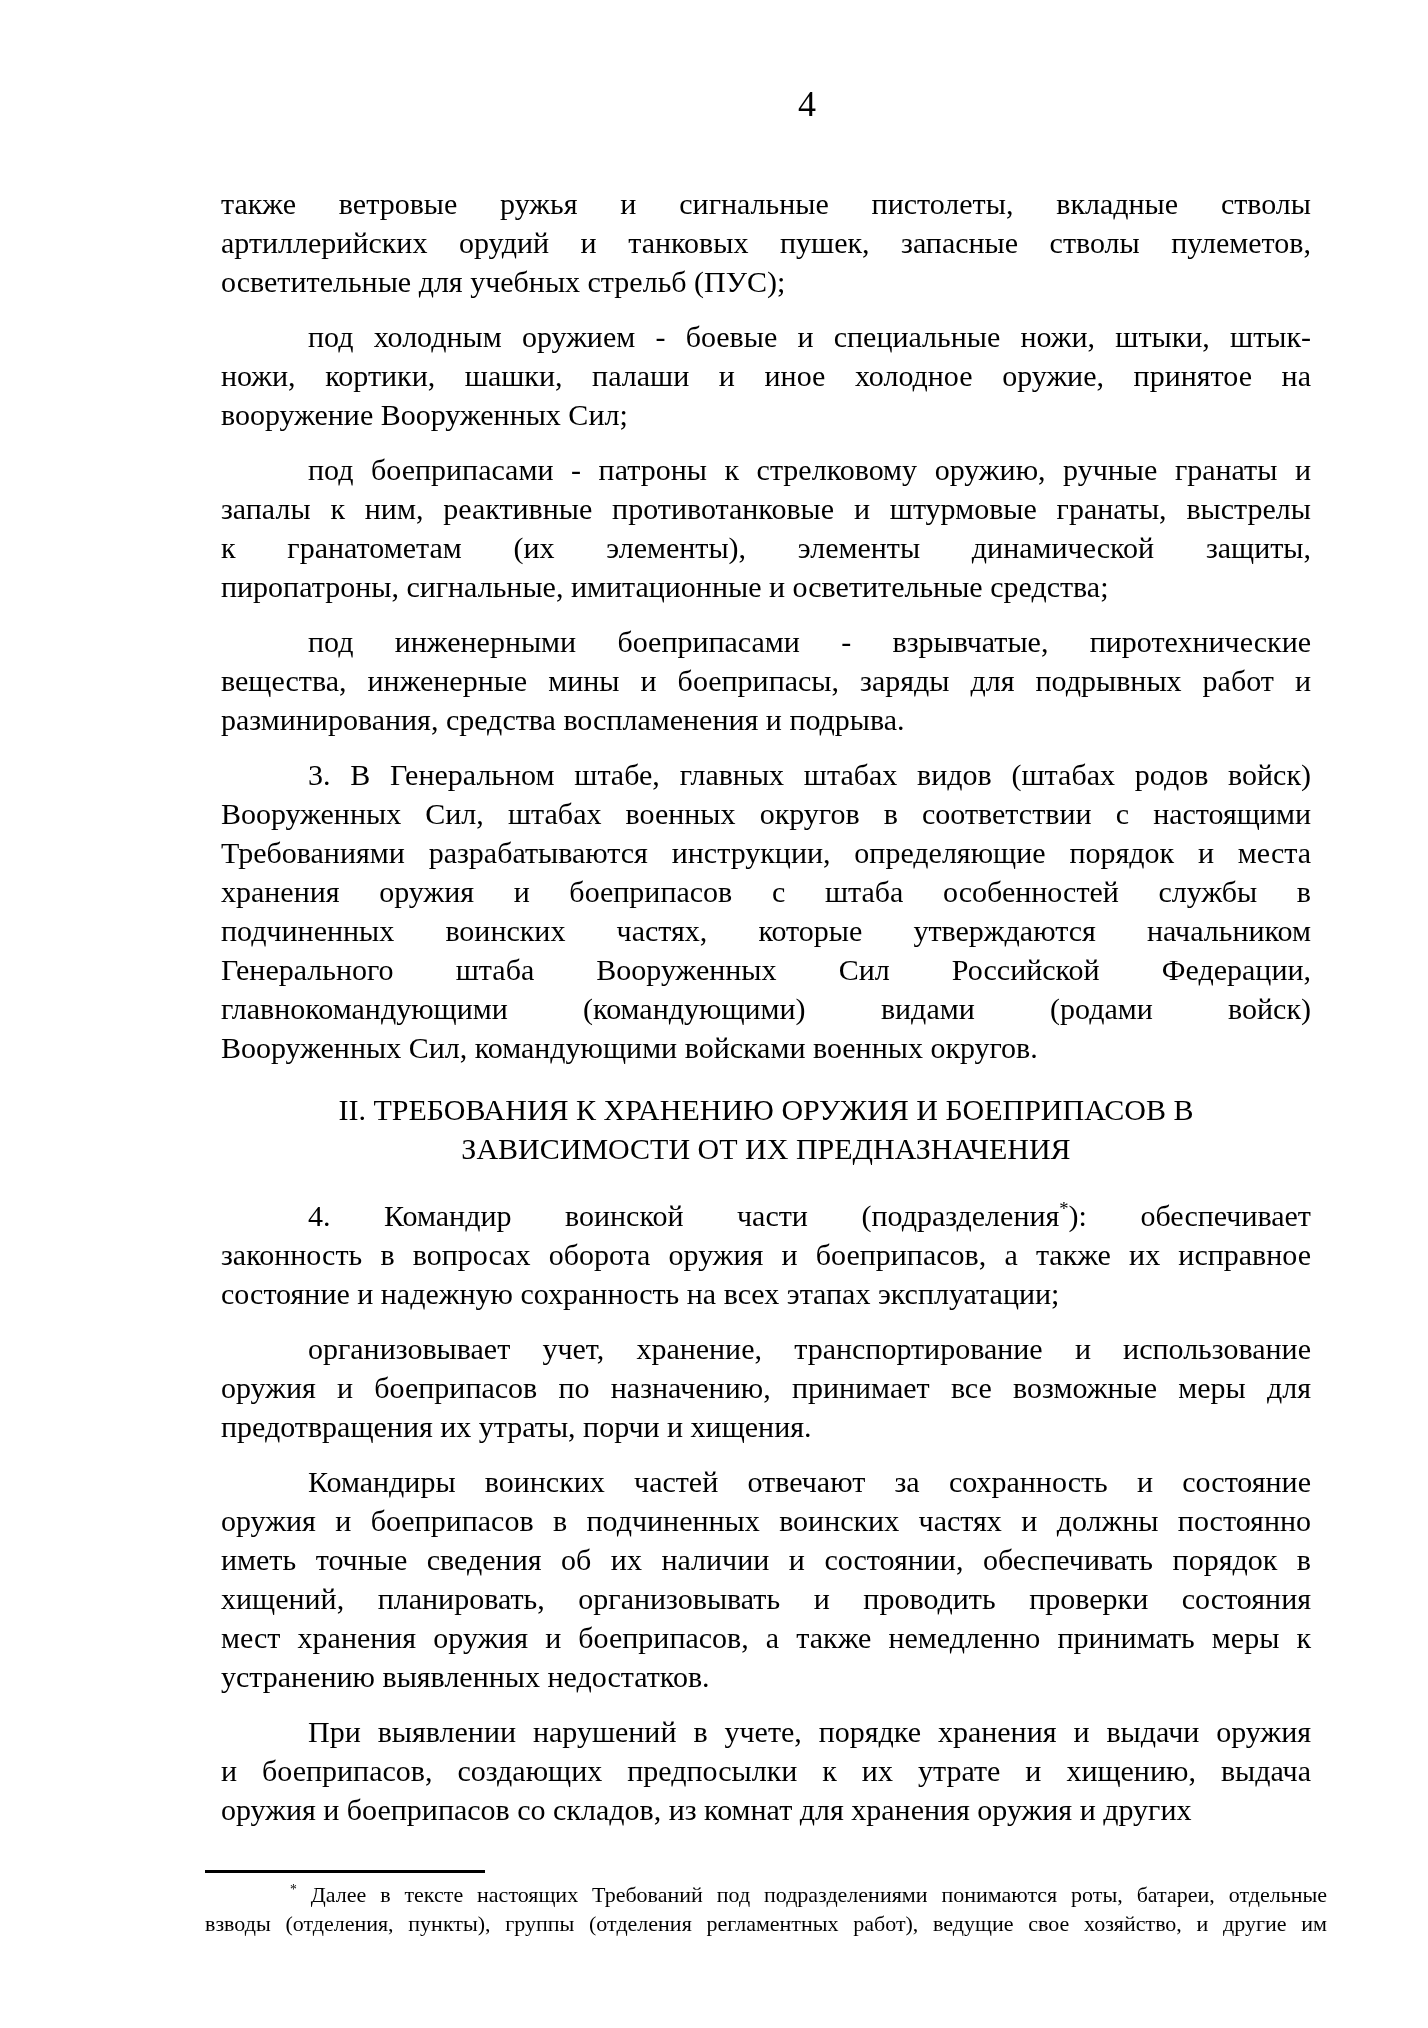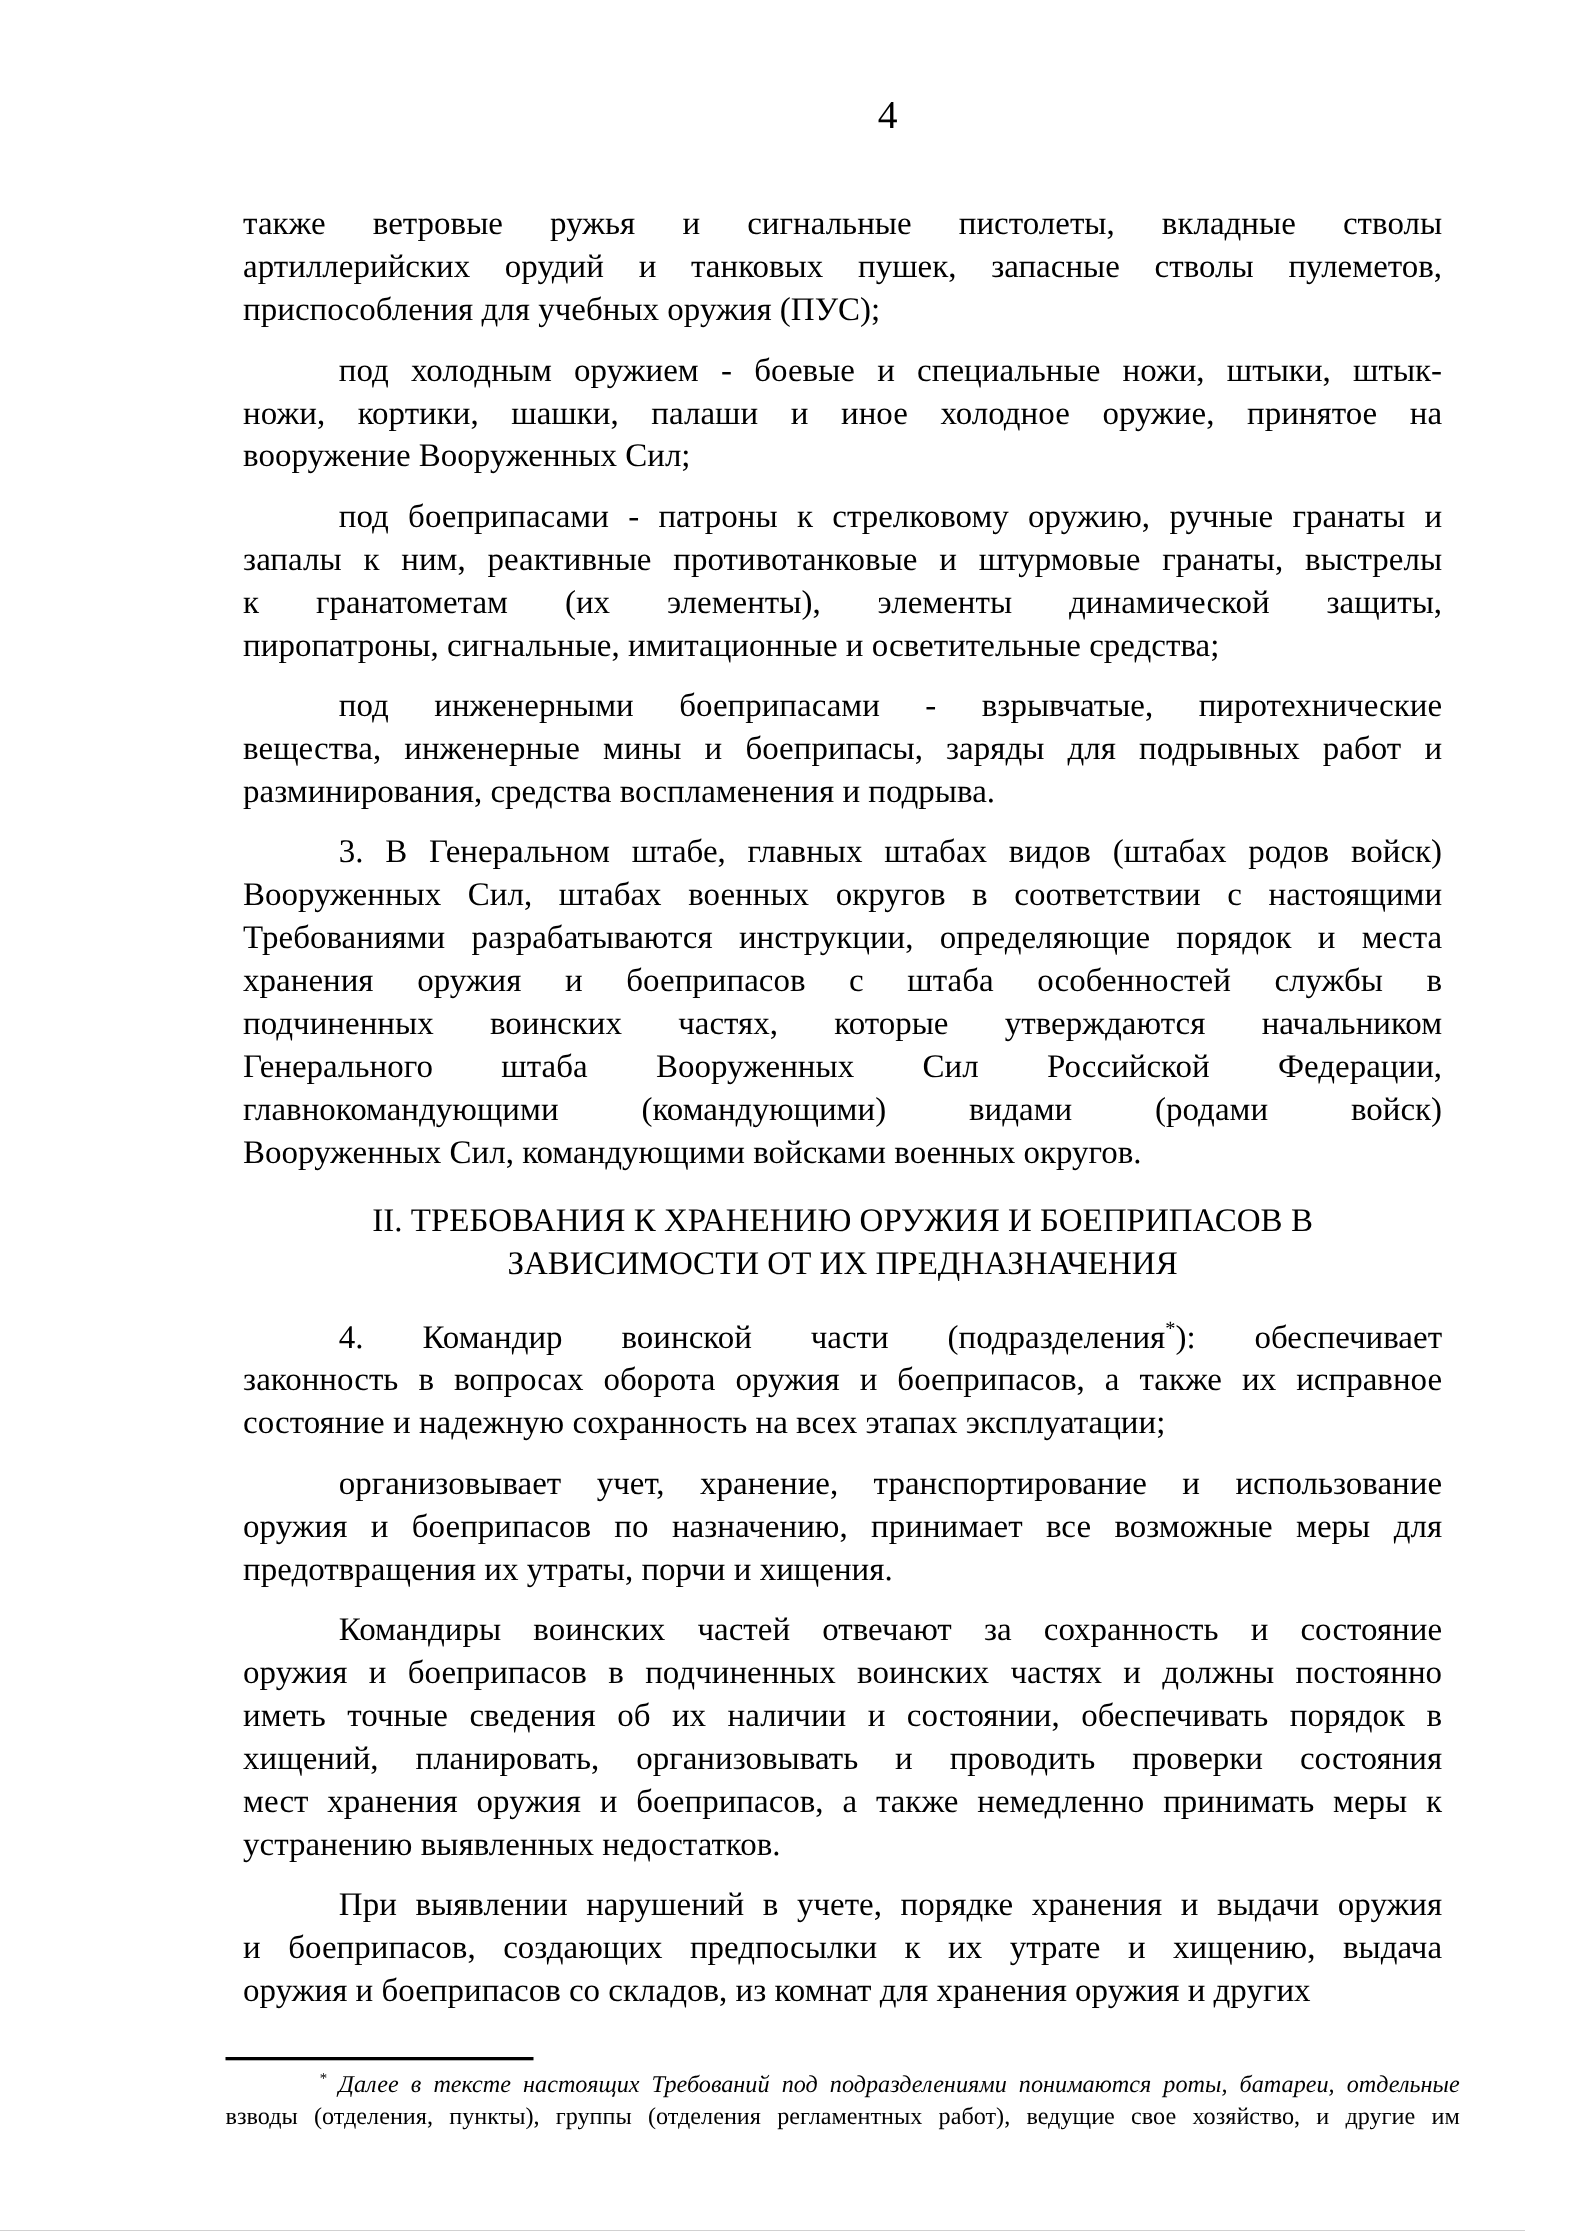--- a/index.html
+++ b/index.html
@@ -61,34 +61,34 @@
     height: 0;
     border: none;
     border-top: 3px solid #000;
     margin: 0 0 7px 0;
   }
   .footnote .line {
     font-size: 22px;
     line-height: 29px;
     height: 29px;
   }
-  .footnote .line.first { text-indent: 85px; font-style: italic; }
+  .footnote .line.first { text-indent: 85px; }
 </style>
 </head>
 <body>
 
 <div class="page">
   <div class="page-number">4</div>
 
   <div class="doc-body">
 
     <div class="para">
         <div class="line">также ветровые ружья и сигнальные пистолеты, вкладные стволы</div>
         <div class="line">артиллерийских орудий и танковых пушек, запасные стволы пулеметов,</div>
-        <div class="line last">приспособления для учебных оружия (ПУС);</div>
+        <div class="line last">осветительные для учебных стрельб (ПУС);</div>
       </div>
       <div class="para">
         <div class="line first">под холодным оружием - боевые и специальные ножи, штыки, штык-</div>
         <div class="line">ножи, кортики, шашки, палаши и иное холодное оружие, принятое на</div>
         <div class="line last">вооружение Вооруженных Сил;</div>
       </div>
       <div class="para">
         <div class="line first">под боеприпасами - патроны к стрелковому оружию, ручные гранаты и</div>
         <div class="line">запалы к ним, реактивные противотанковые и штурмовые гранаты, выстрелы</div>
         <div class="line">к гранатометам (их элементы), элементы динамической защиты,</div>

